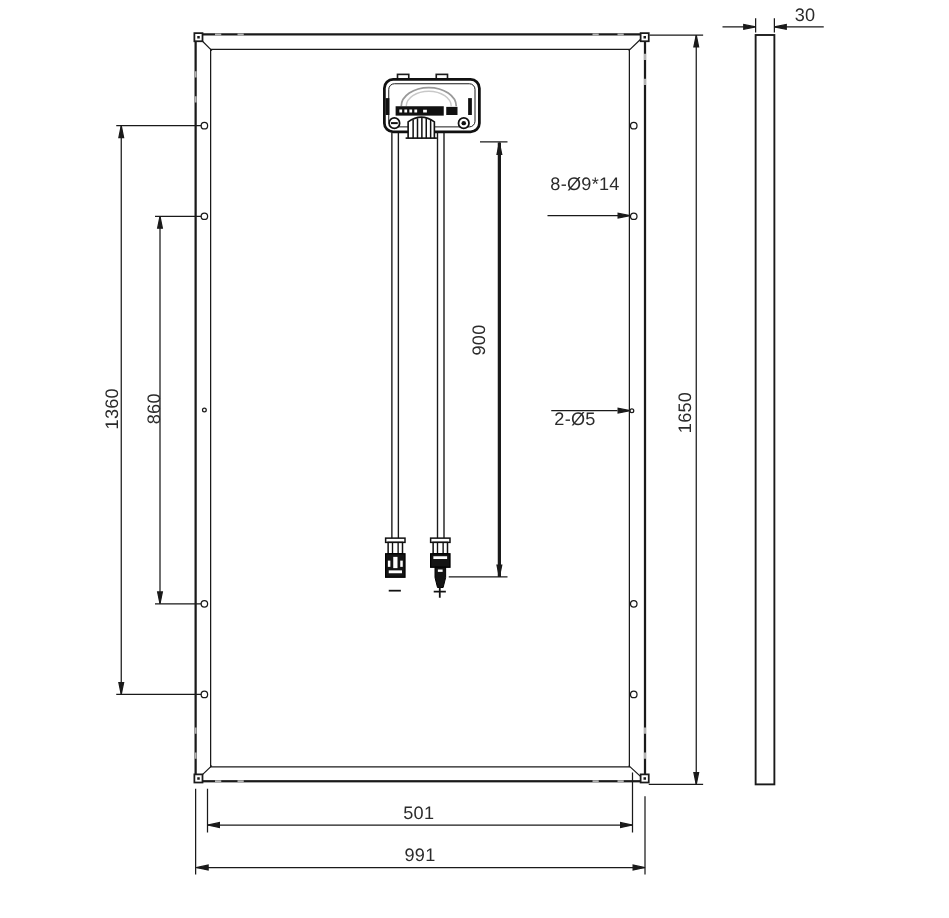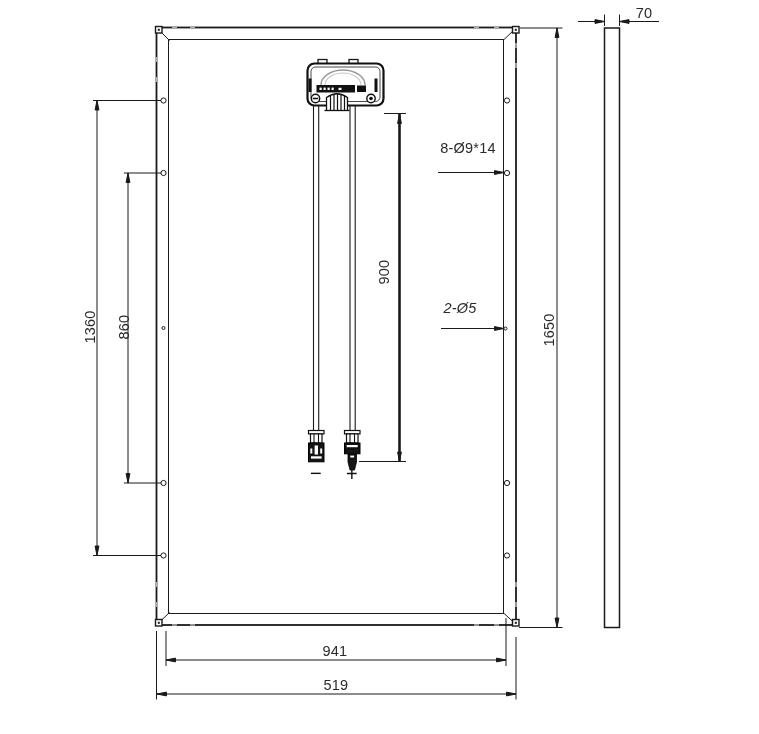--- a/index.html
+++ b/index.html
@@ -181,21 +181,21 @@
 
   <g>
     <rect x="604.5" y="28" width="15" height="599.5" fill="#ffffff" stroke="#1a1a1a" stroke-width="1.5"></rect>
   </g>
 </svg>
 
 <div class="lbl rot" style="left:68px; top:318px; width:44px;">1360</div>
 <div class="lbl rot" style="left:102px; top:318px; width:44px;">860</div>
 <div class="lbl rot" style="left:362px; top:263px; width:44px;">900</div>
 <div class="lbl rot" style="left:527px; top:321px; width:44px;">1650</div>
-<div class="lbl" style="left:305px; top:642px; width:60px;">941</div>
-<div class="lbl" style="left:306px; top:676px; width:60px;">519</div>
-<div class="lbl" style="left:614px; top:4px; width:60px;">70</div>
+<div class="lbl" style="left:305px; top:642px; width:60px;">501</div>
+<div class="lbl" style="left:306px; top:676px; width:60px;">991</div>
+<div class="lbl" style="left:614px; top:4px; width:60px;">30</div>
 <div class="lbl" style="left:428px; top:139px; width:80px;">8-Ø9*14</div>
-<div class="lbl" style="left:430px; top:299px; width:60px;font-style:italic;">2-Ø5</div>
+<div class="lbl" style="left:430px; top:327px; width:60px;">2-Ø5</div>
 <div class="lbl sign" style="left:301px; top:464px; width:30px;">−</div>
 <div class="lbl sign" style="left:337px; top:465px; width:30px;">+</div>
 
 </div>
 
 </body></html>

